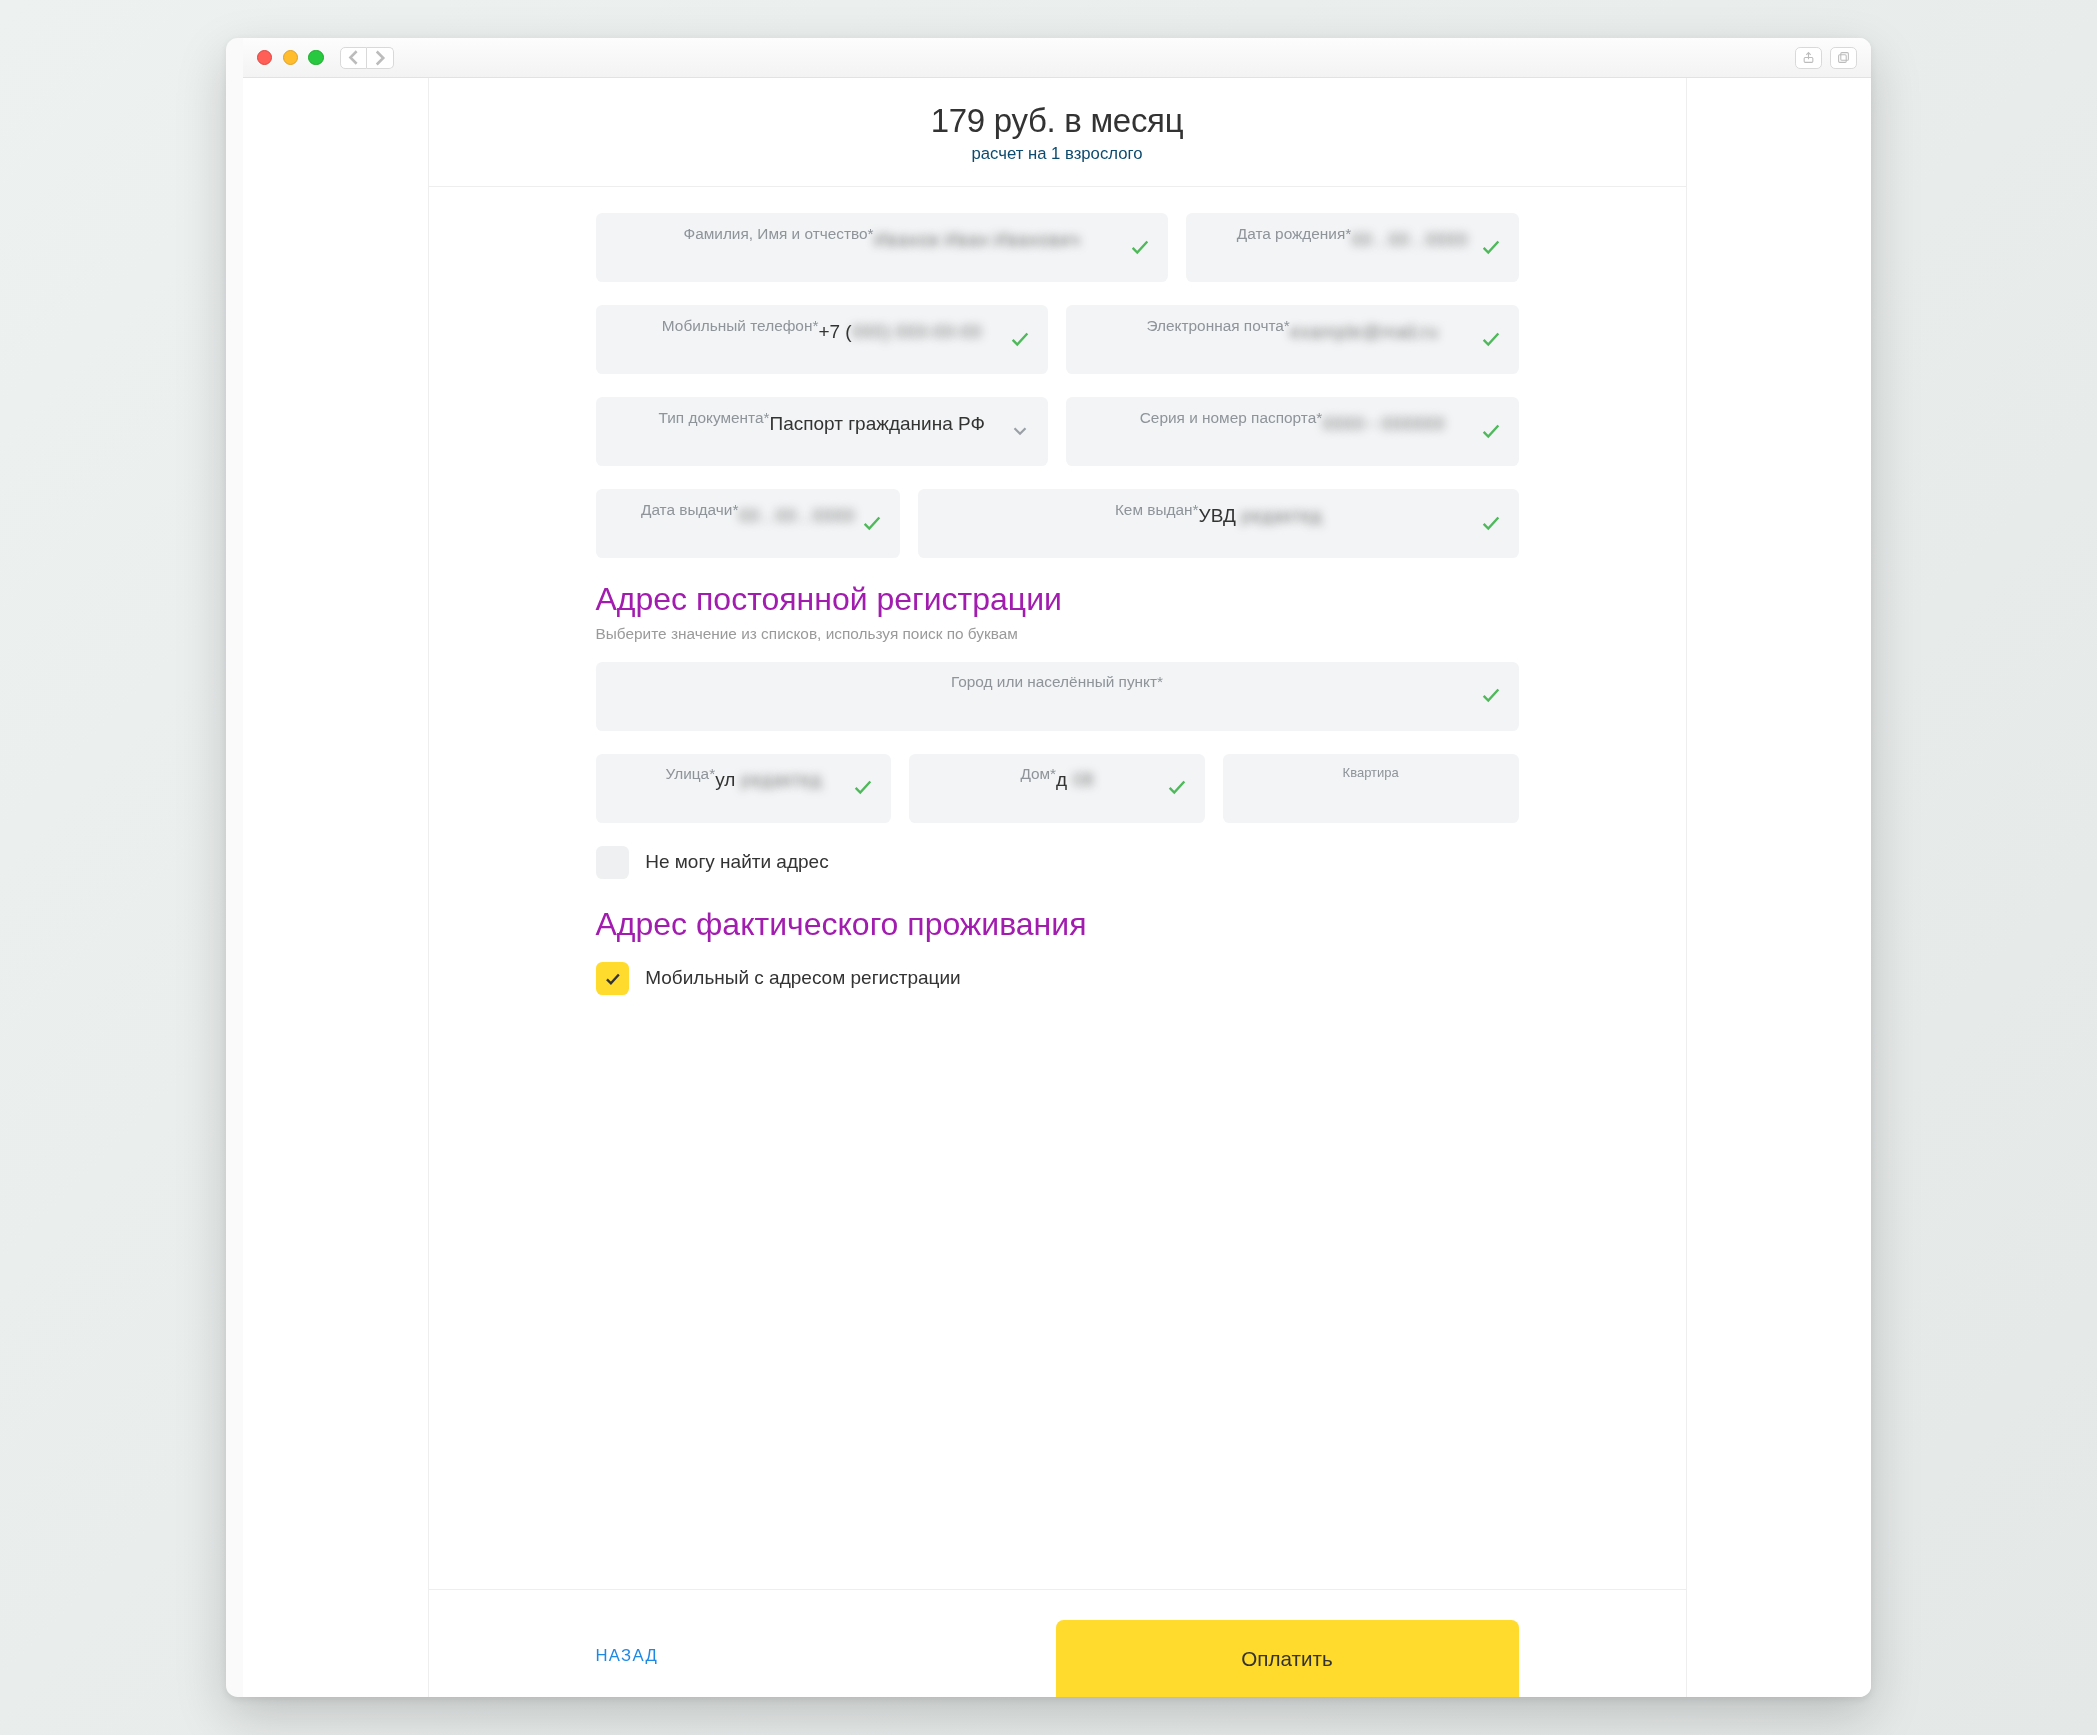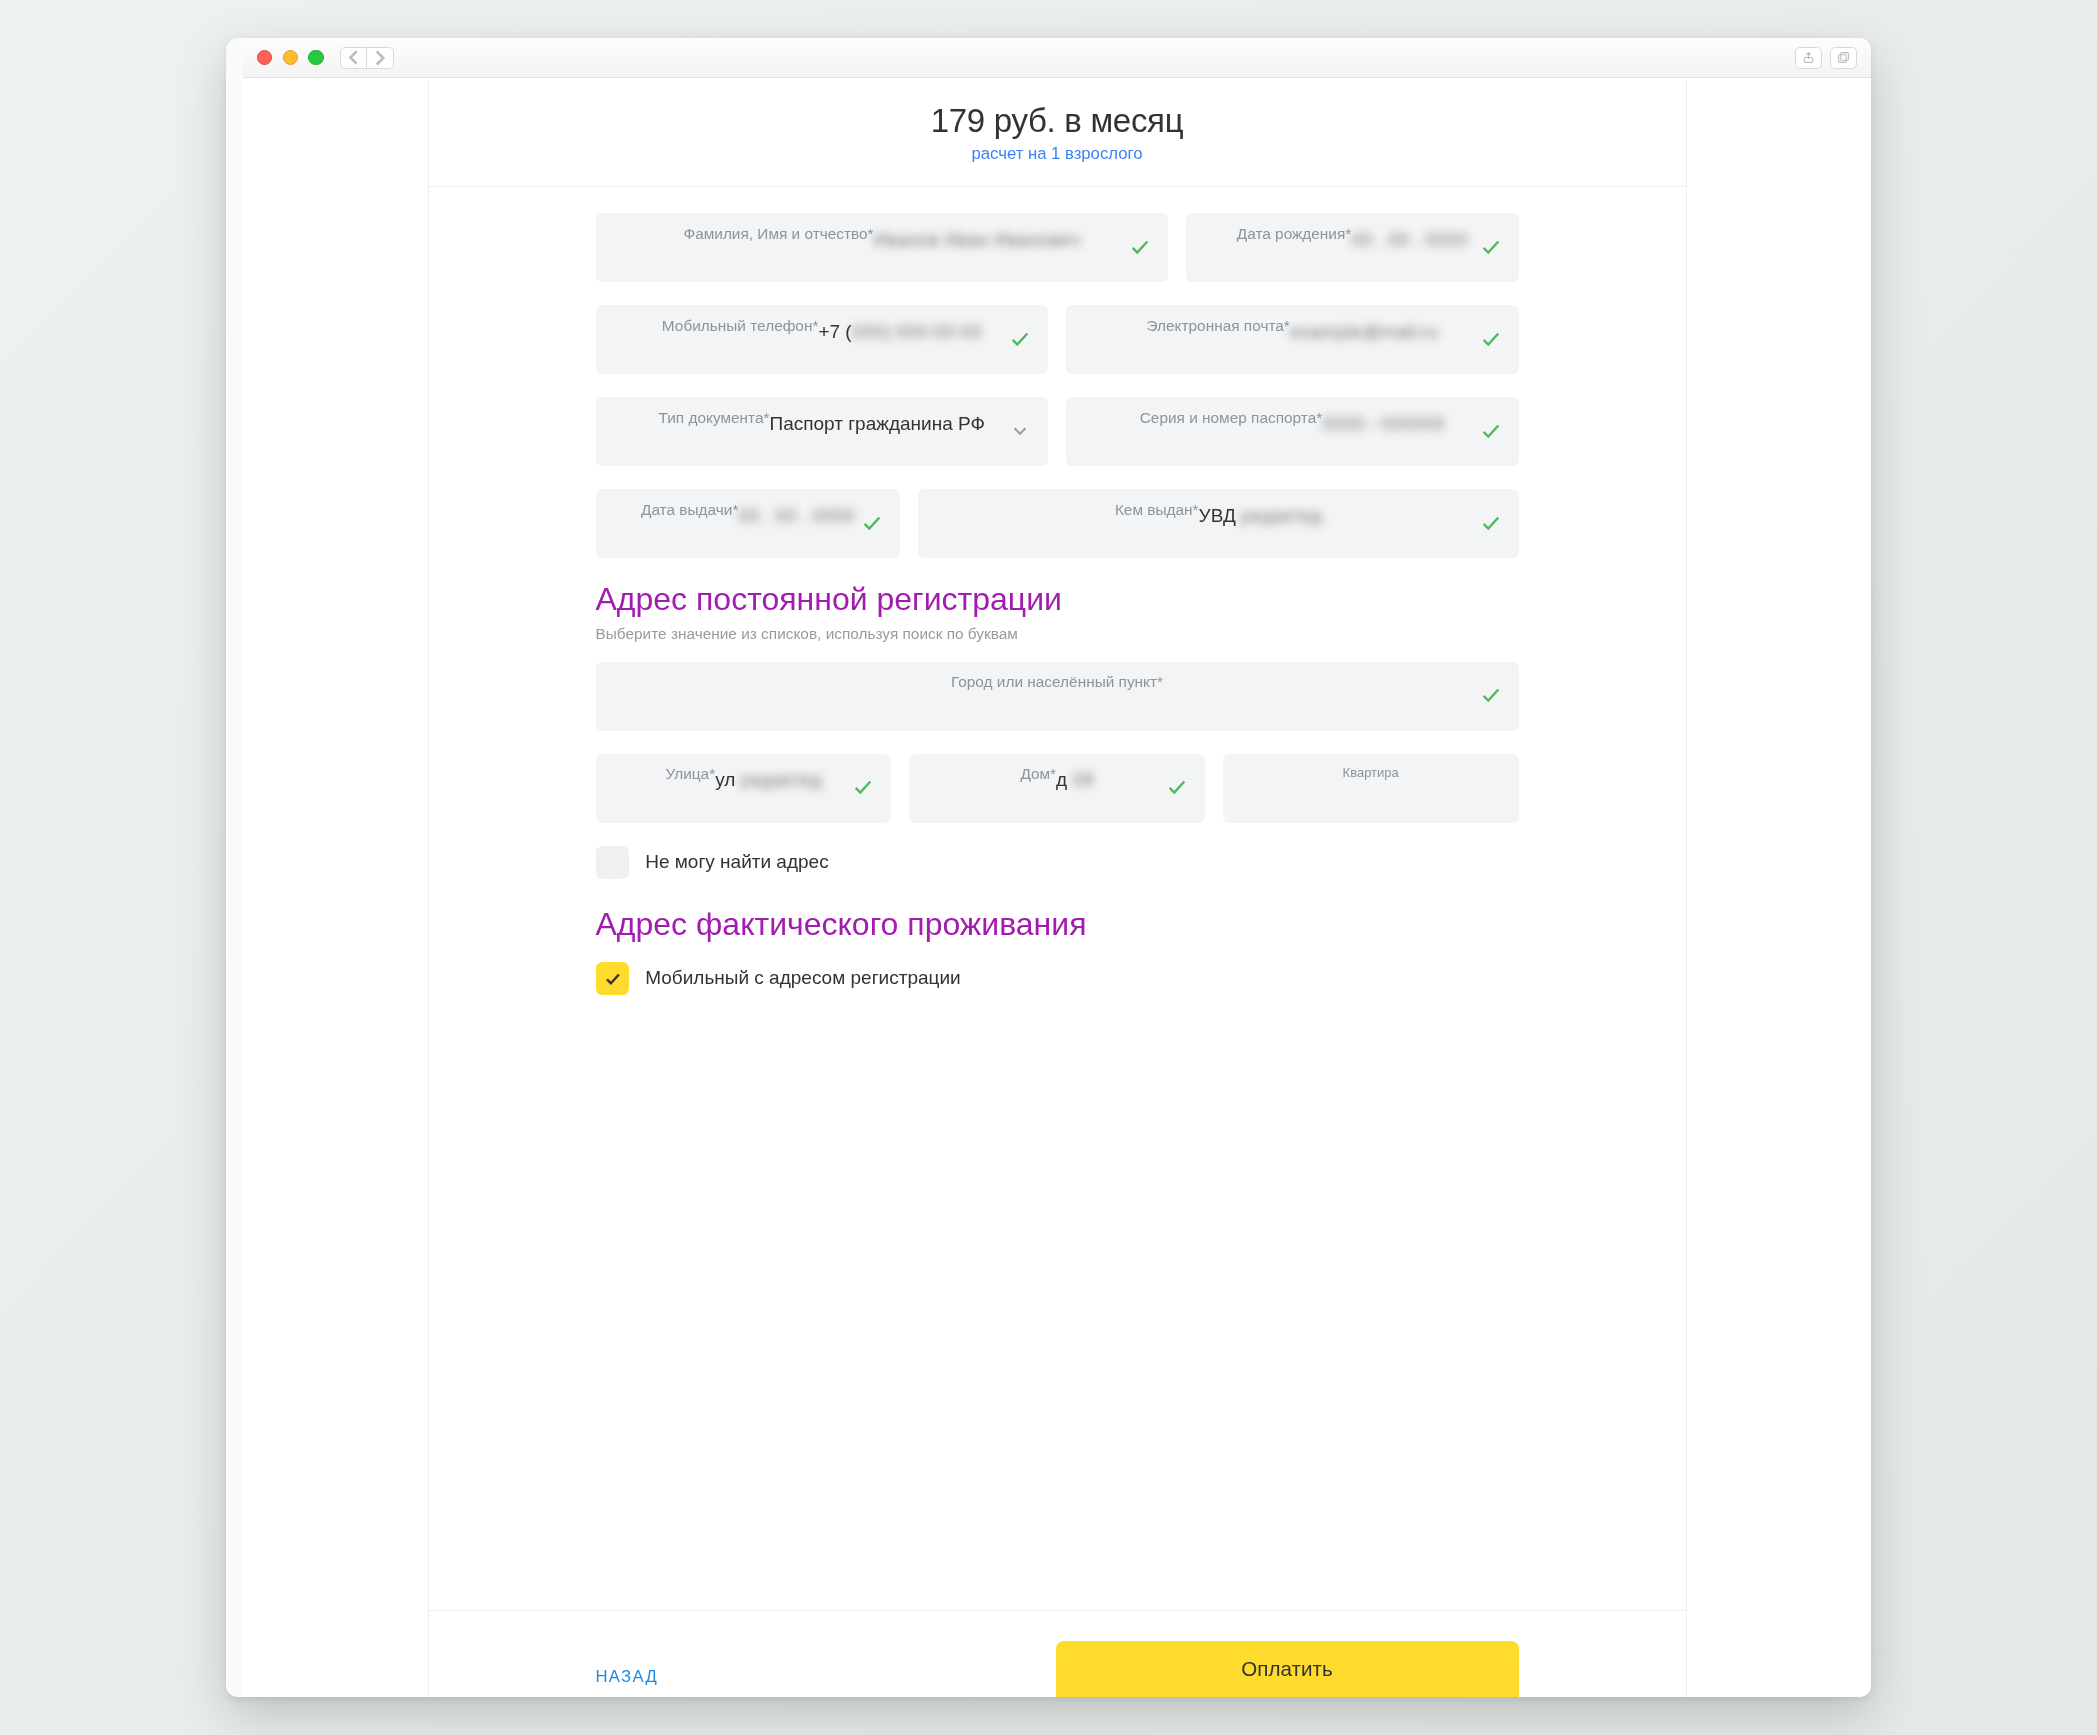--- a/index.html
+++ b/index.html
@@ -71,21 +71,21 @@
     border-bottom: 0.6px solid #eeeeee;
   }
   .price {
     font-size: 33px;
     font-weight: 300;
     color: #333;
     letter-spacing: -0.3px;
   }
   .price-sub {
     font-size: 16.7px;
-    color: #3b82f6;
+    color: #0c4a6e;
     margin-top: 3.9px;
   }
   .form-area {
     padding: 26px 167px 0 167px;
     flex: 1;
   }
   .row { display: flex; gap: 18px; margin-bottom: 23px; }
   .field {
     flex: 1;
     background: #f2f4f5;
@@ -169,21 +169,21 @@
     justify-content: space-between;
   }
   .back-link {
     font-size: 16.7px;
     letter-spacing: 1.3px;
     color: #1e88e5;
     margin-top: 26px;
   }
   .pay-btn {
     width: 463px;
-    height: 56px;
+    height: 77px;
     background: #ffdb2d;
     border-radius: 7.7px 7.7px 0 0;
     display: flex;
     align-items: center;
     justify-content: center;
     font-size: 20.6px;
     color: #333;
   }
 
   .value-part { display: inline; }

